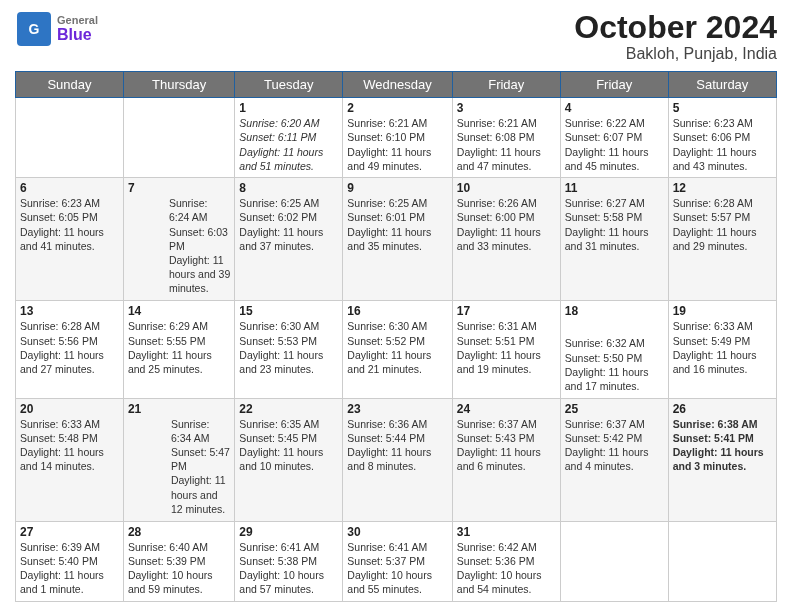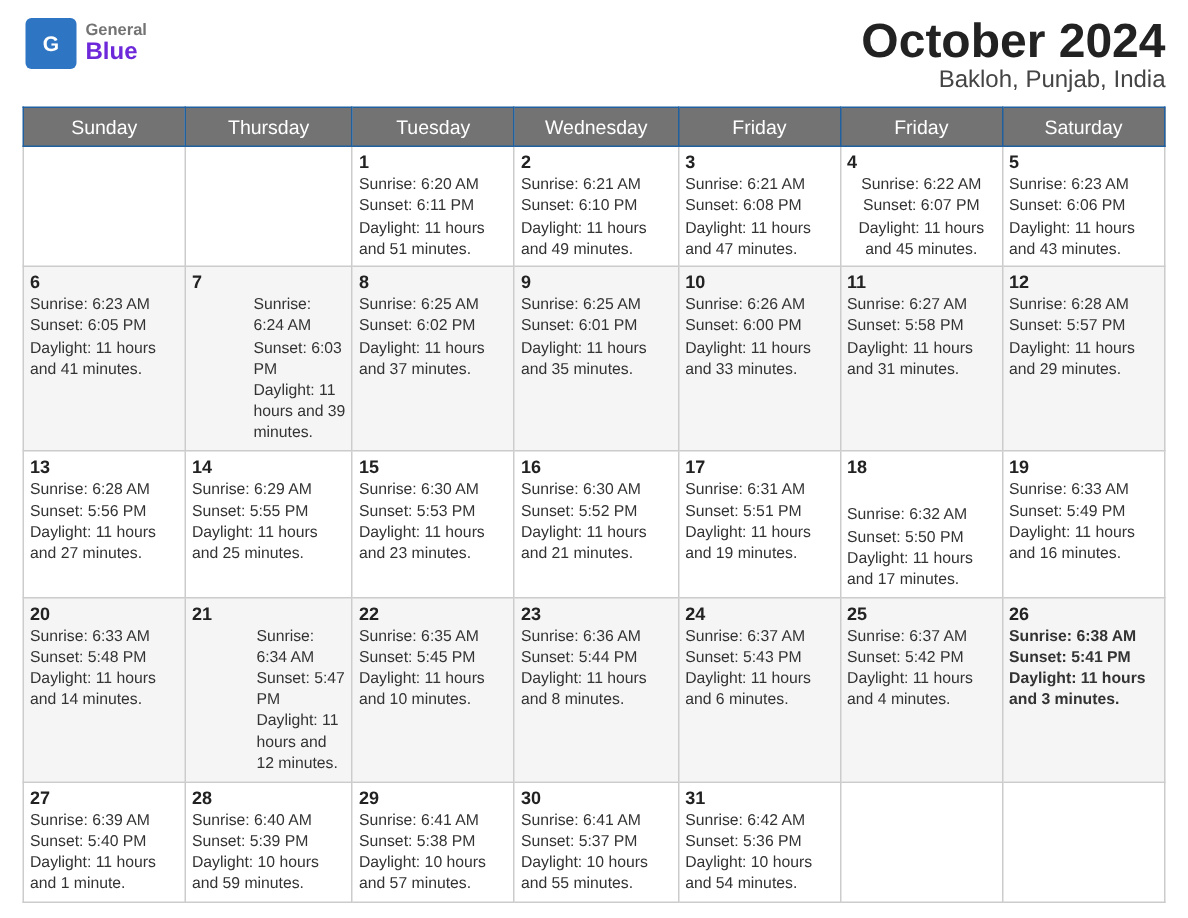--- a/index.html
+++ b/index.html
@@ -117,39 +117,39 @@
           <th>Friday</th>
           <th>Saturday</th>
         </tr>
       </thead>
     <tbody id="cal-body">
         <tr>
           <td class="empty-cell"></td>
           <td class="empty-cell"></td>
           <td>
             <span class="day-num">1</span>
-            <div class="day-info" style="white-space: pre-line;">Sunrise: 6:20 AM
+            <div class="day-info" style="white-space: pre-line; font-style: italic;">Sunrise: 6:20 AM
 Sunset: 6:11 PM
 Daylight: 11 hours and 51 minutes.</div>
           </td>
           <td>
             <span class="day-num">2</span>
             <div class="day-info" style="white-space: pre-line;">Sunrise: 6:21 AM
 Sunset: 6:10 PM
 Daylight: 11 hours and 49 minutes.</div>
           </td>
           <td>
             <span class="day-num">3</span>
             <div class="day-info" style="white-space: pre-line;">Sunrise: 6:21 AM
 Sunset: 6:08 PM
 Daylight: 11 hours and 47 minutes.</div>
           </td>
           <td>
             <span class="day-num">4</span>
-            <div class="day-info" style="white-space: pre-line; text-align: center;">Sunrise: 6:22 AM
+            <div class="day-info" style="white-space: pre-line;">Sunrise: 6:22 AM
 Sunset: 6:07 PM
 Daylight: 11 hours and 45 minutes.</div>
           </td>
           <td>
             <span class="day-num">5</span>
             <div class="day-info" style="white-space: pre-line;">Sunrise: 6:23 AM
 Sunset: 6:06 PM
 Daylight: 11 hours and 43 minutes.</div>
           </td>
         </tr>

